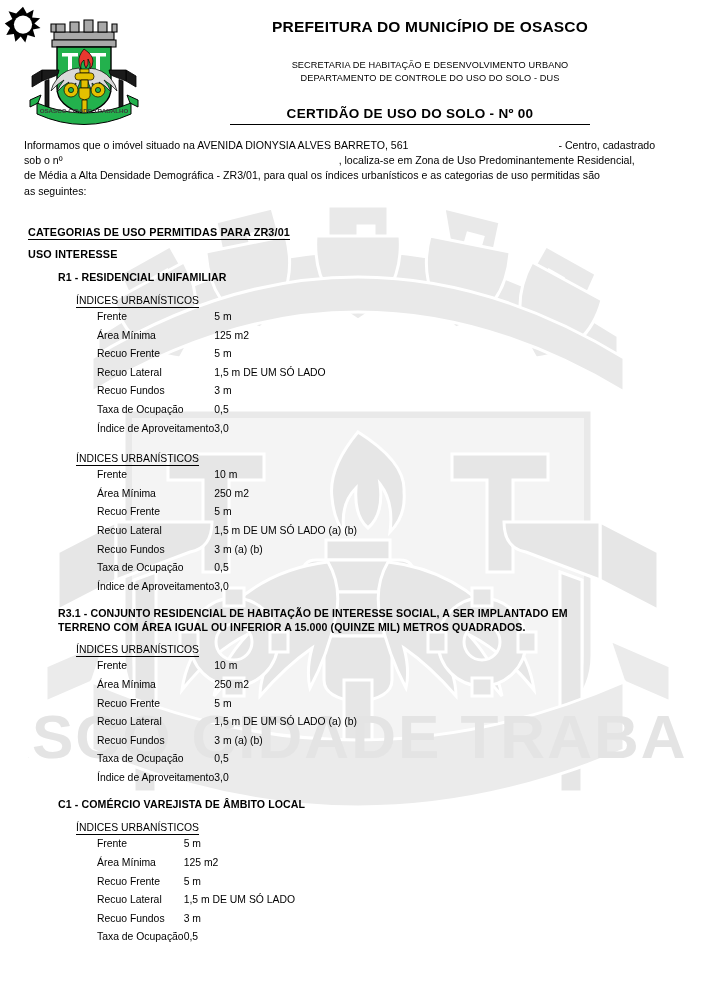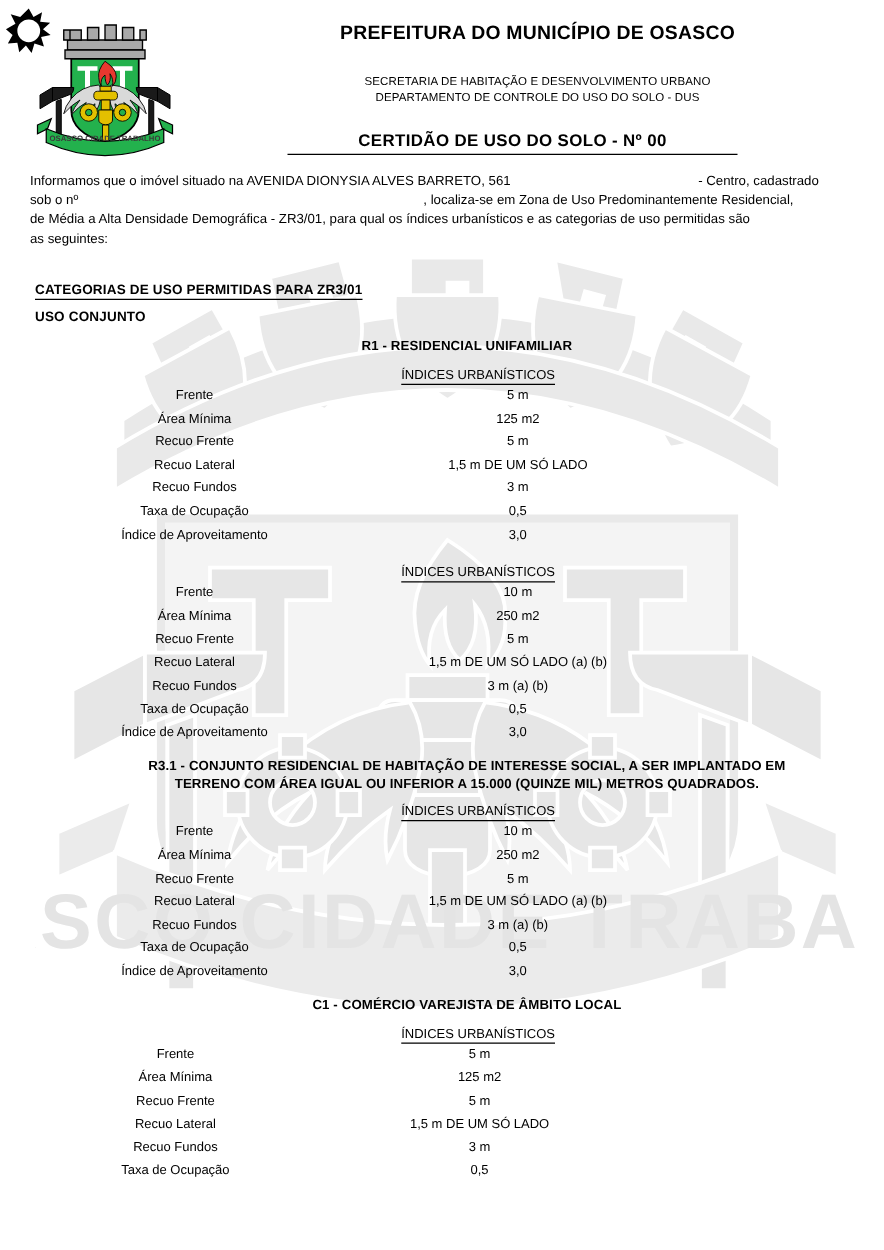--- a/index.html
+++ b/index.html
@@ -71,21 +71,21 @@
   .h-cat{
     font-size:10.8px;font-weight:bold;letter-spacing:.15px;
     display:inline-block;border-bottom:1.3px solid #000;
     padding-bottom:1px;margin:0 0 8px 4px;
   }
   .h-conforme{
     font-size:10.8px;font-weight:bold;letter-spacing:.15px;
     margin:0 0 10px 4px;
   }
 
-  .cat-block{margin:0 0 0 0;text-align:center;}
+  .cat-block{margin:0 0 0 0;}
   .cat-title{
     font-size:10.6px;font-weight:bold;letter-spacing:.1px;
     margin:0 0 6px 34px;line-height:14px;
   }
   .cat-title.two-line{margin-bottom:5px;}
 
   .idx-head{
     font-size:10.4px;
     display:inline-block;border-bottom:1.1px solid #000;
     padding-bottom:1px;margin:0 0 3px 52px;
@@ -268,21 +268,21 @@
       <span class="ln"><span>sob o nº</span><span class="gap-b"></span><span>, localiza-se em Zona de Uso Predominantemente Residencial,</span></span>
       <span class="ln">de Média a Alta Densidade Demográfica - ZR3/01, para qual os índices urbanísticos e as categorias de uso permitidas são</span>
       <span class="ln">as seguintes:</span>
     </div>
 
     <div class="body-sec">
 
       <div>
         <span class="h-cat">CATEGORIAS DE USO PERMITIDAS PARA ZR3/01</span>
       </div>
-      <div class="h-conforme">USO CONJUNTO</div>
+      <div class="h-conforme">USO INTERESSE</div>
 
       <div class="cat-block">
         <div class="cat-title">R1 - RESIDENCIAL UNIFAMILIAR</div>
         <div><span class="idx-head">ÍNDICES URBANÍSTICOS</span></div>
         <table class="idx-table">
             <tbody>
           <tr>
             <td class="idx-label">Frente</td>
             <td class="idx-value">5 m</td>
               </tr>

